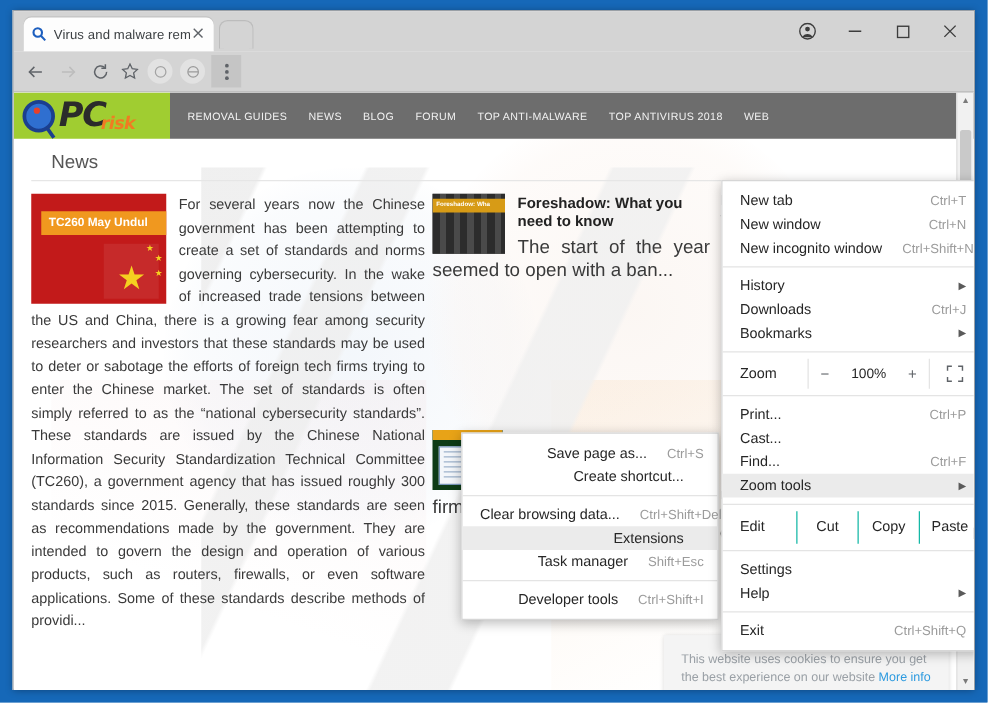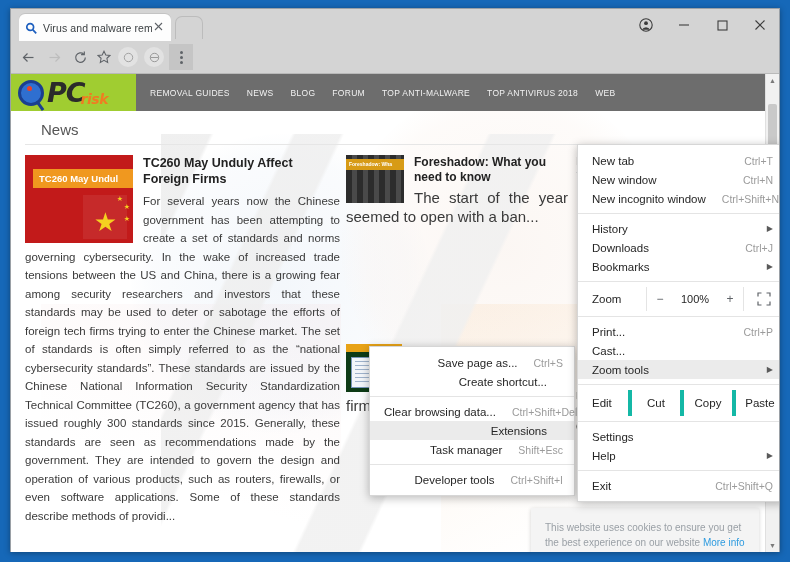--- a/index.html
+++ b/index.html
@@ -275,21 +275,21 @@
     width:40px;display:flex;align-items:center;justify-content:center;
     border-left:1px solid #e4e4e4;height:24px;cursor:pointer;
   }
 
   .edit-row{
     height:26px;display:flex;align-items:center;padding:0 0 0 14px;box-sizing:border-box;
   }
   .edit-row .lbl{flex:1;}
   .edit-act{
     width:48px;text-align:center;font-size:11.5px;color:#262626;cursor:pointer;
-    border-left:4px solid #14b8a6;line-height:26px;height:26px;
+    border-left:1px solid #14b8a6;line-height:26px;height:26px;
   }
 </style>
 </head>
 <body>
 
 <div class="desktop">
 
   <div class="chrome-window">
 
     <div class="tabstrip">
@@ -418,21 +418,20 @@
               <div class="art-thumb">
                 <div class="thumb-cn">
                   <div class="starfield"></div>
                   <span class="star-big">★</span>
                   <span class="s-sm" style="right:10px;bottom:40px;">★</span>
                   <span class="s-sm" style="right:3px;bottom:32px;">★</span>
                   <span class="s-sm" style="right:3px;bottom:20px;">★</span>
                   <div class="cap">TC260 May Undul</div>
                 </div>
               </div>
-              <h3 class="art-title">TC260 May Unduly Affect Foreign Firms</h3>
               <p class="art-text">For several years now the Chinese government has been attempting to create a set of standards and norms governing cybersecurity. In the wake of increased trade tensions between the US and China, there is a growing fear among security researchers and investors that these standards may be used to deter or sabotage the efforts of foreign tech firms trying to enter the Chinese market. The set of standards is often simply referred to as the “national cybersecurity standards”. These standards are issued by the Chinese National Information Security Standardization Technical Committee (TC260), a government agency that has issued roughly 300 standards since 2015. Generally, these standards are seen as recommendations made by the government. They are intended to govern the design and operation of various products, such as routers, firewalls, or even software applications. Some of these standards describe methods of providi...</p>
             </div>
 
           </div>
 
           <div class="col-mid">
             <div class="article">
               <div class="art-thumb">
                 <div class="thumb-fs">
                   <div class="bars"></div>
@@ -564,20 +563,24 @@
         </div>
         <div class="msep"></div>
         <div class="mi">
           <span class="lbl">Print...</span>
           <span class="acc">Ctrl+P</span>
         </div>
         <div class="mi">
           <span class="lbl">Cast...</span>
           <span class="acc"></span>
         </div>
+        <div class="mi">
+          <span class="lbl">Find...</span>
+          <span class="acc">Ctrl+F</span>
+        </div>
         <div class="mi hl">
           <span class="lbl">Zoom tools</span>
           <span class="arw">▶</span>
         </div>
         <div class="msep"></div>
         <div class="edit-row">
           <span class="lbl">Edit</span>
           <span class="edit-act">Cut</span>
           <span class="edit-act">Copy</span>
           <span class="edit-act">Paste</span>

